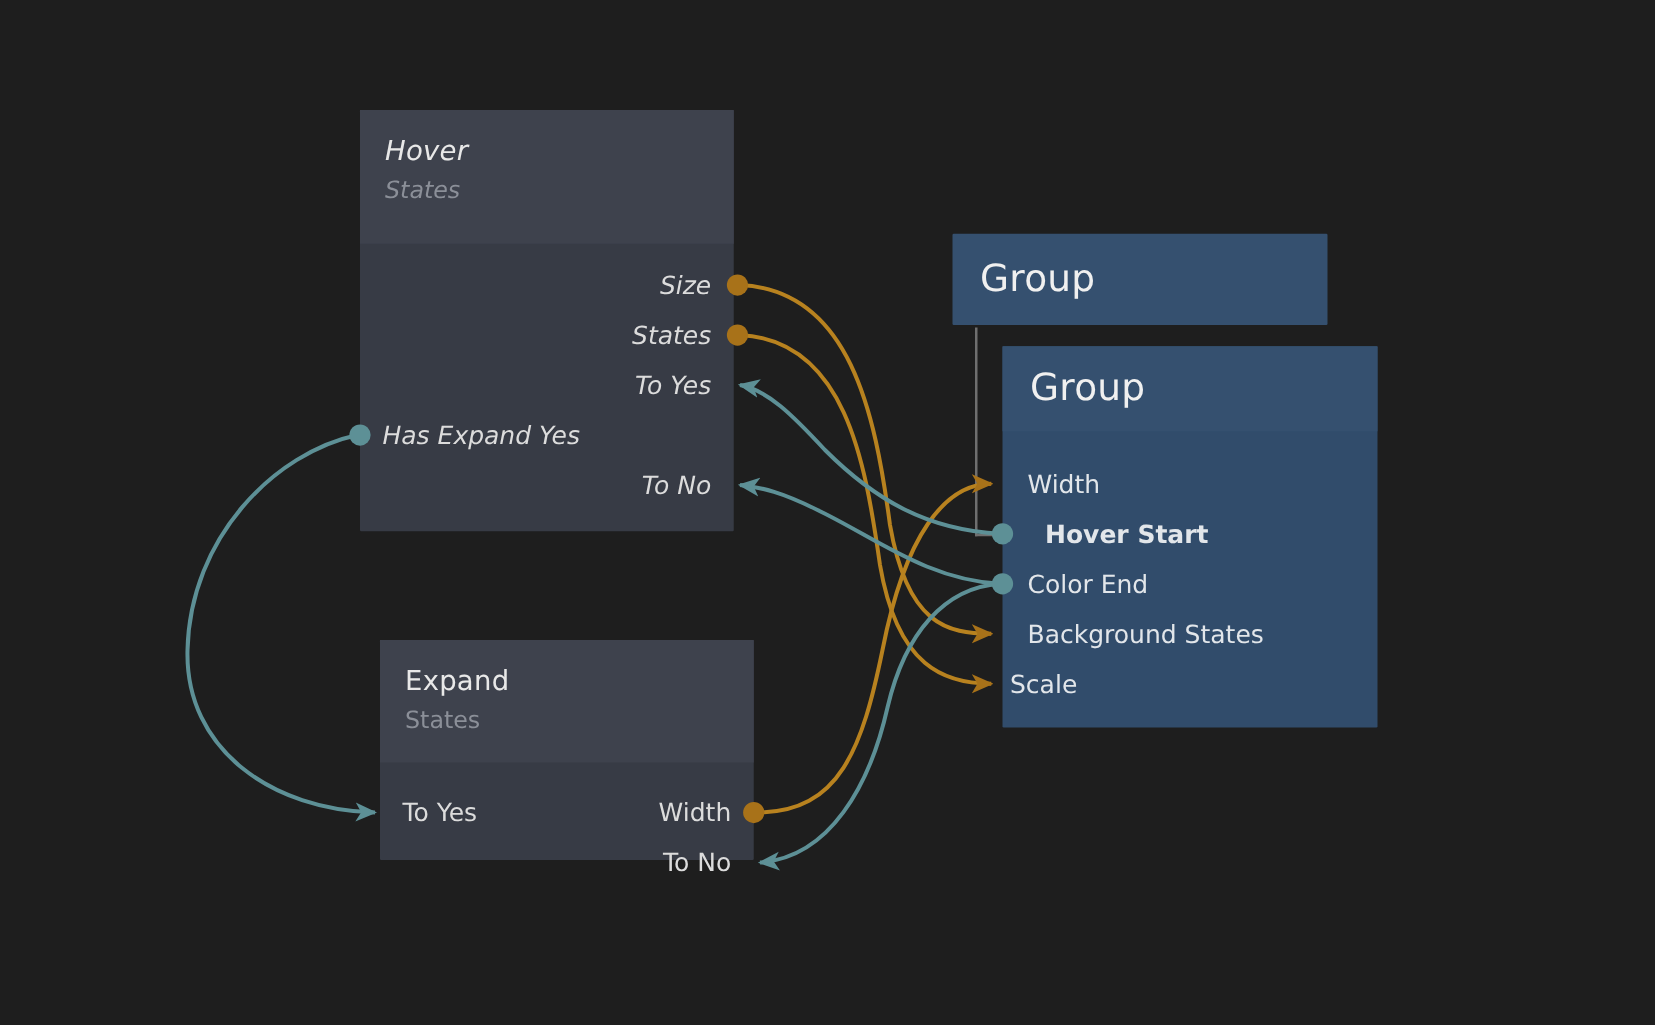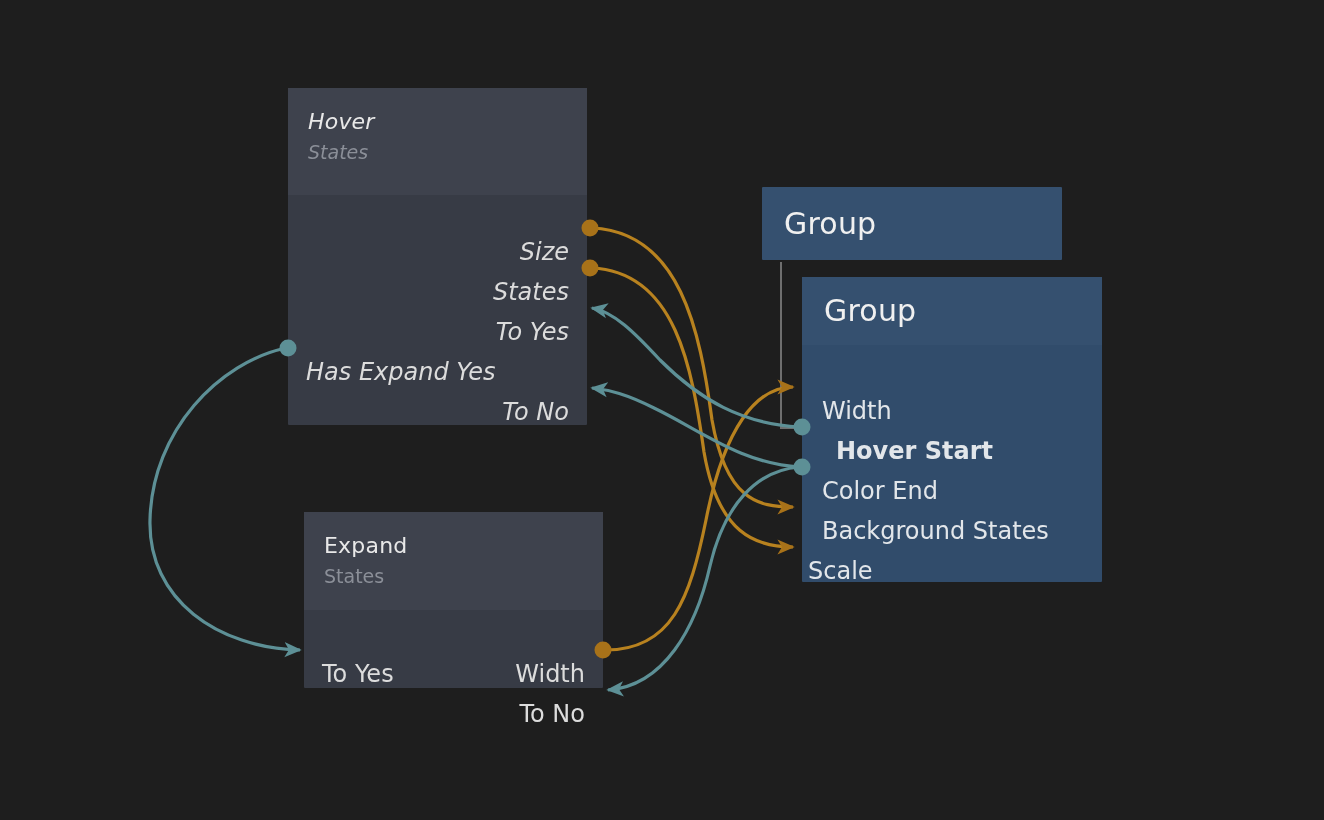--- a/index.html
+++ b/index.html
@@ -80,26 +80,25 @@
     font-weight: 400;
     letter-spacing: 0.2px;
   }
   .node-group .node-body-blue {
     position: relative;
   }
 
   
   .port {
     position: absolute;
-    font-size: 24px;
+    font-size: 20px;
     line-height: 24px;
     color: #dcdcdc;
     white-space: nowrap;
     font-weight: 400;
-    margin-top: 24px;
   }
   .port-out {
     text-align: right;
   }
   .port-in {
     text-align: left;
   }
   .port-blue {
     color: #e2e6ea;
   }

